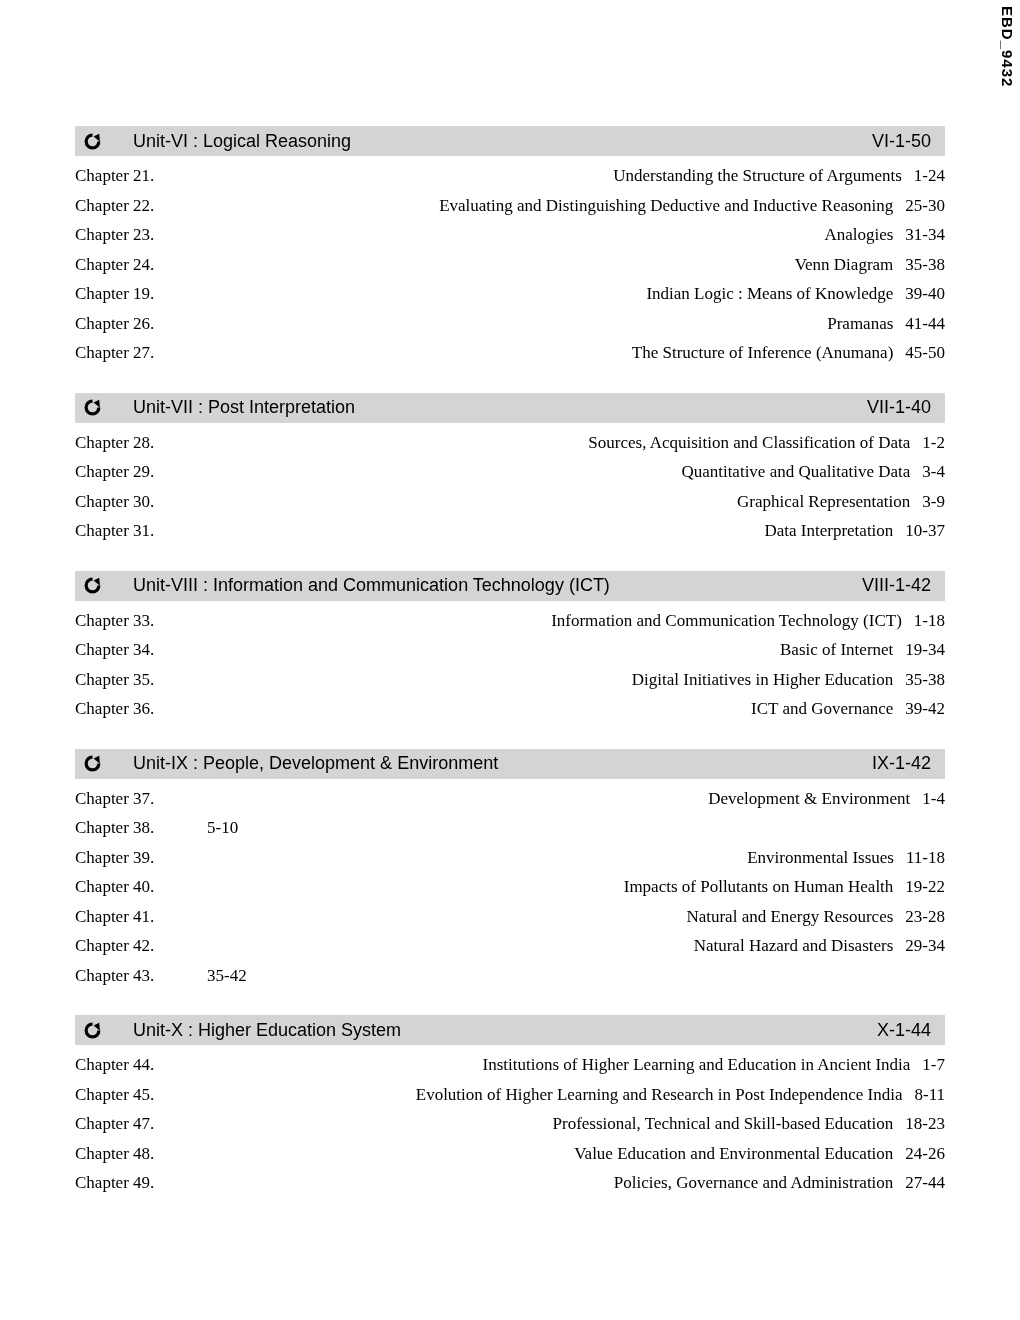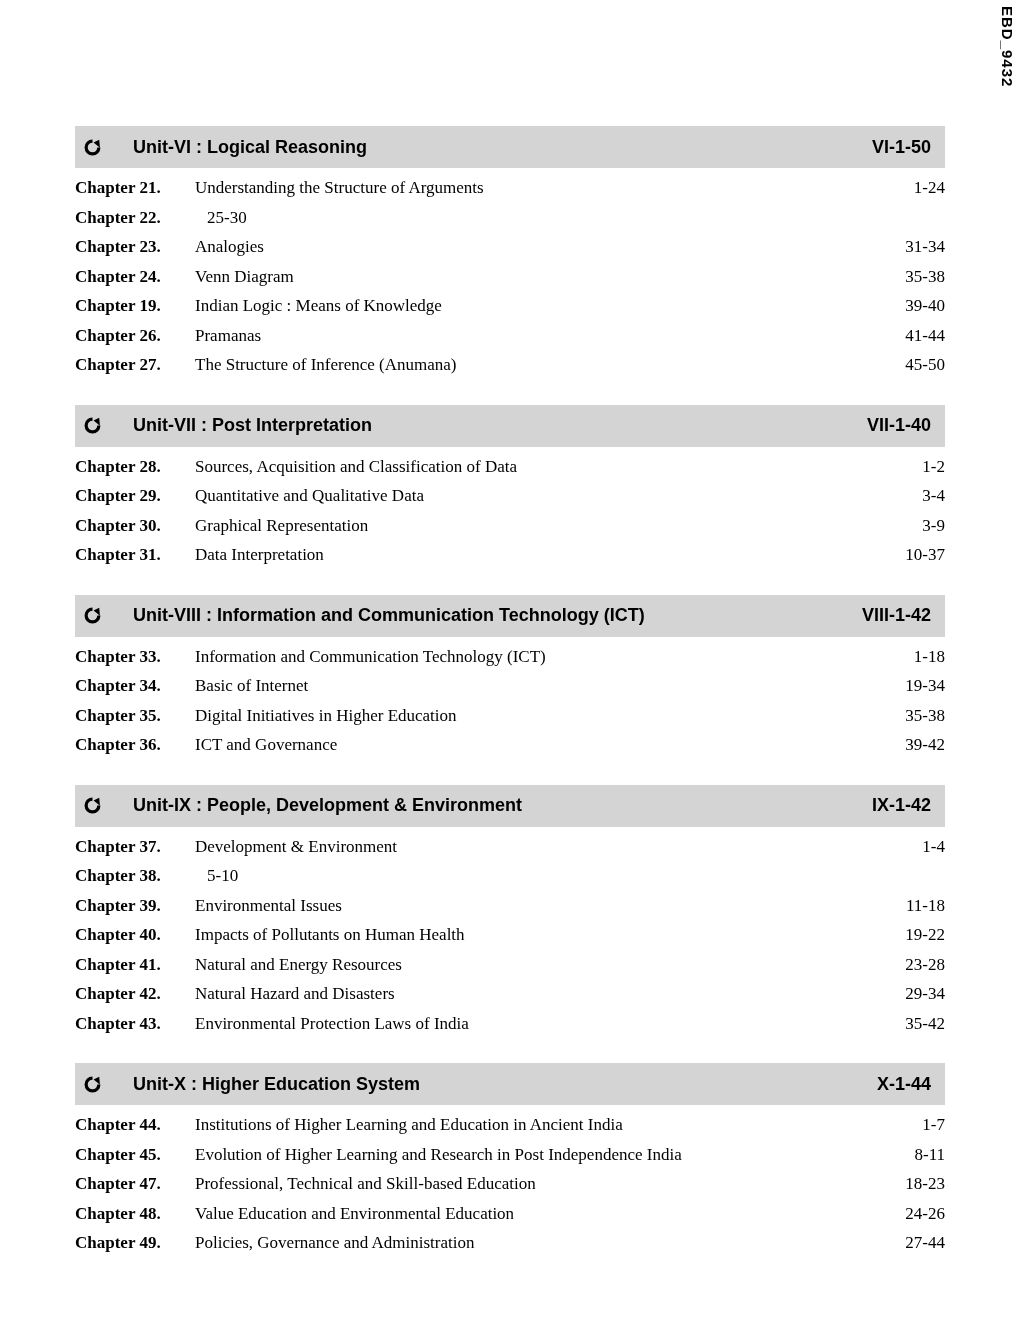--- a/index.html
+++ b/index.html
@@ -32,25 +32,25 @@
     top: 126px;
     width: 870px;
   }
   .unit {
     margin-bottom: 25px;
   }
   .unit-header {
     display: flex;
     align-items: center;
     background: #d4d4d4;
-    height: 42px;
+    height: 30px;
     padding: 0 14px 0 8px;
     box-sizing: border-box;
     font-family: "Liberation Sans", sans-serif;
-    font-weight: bold;
+    font-weight: normal;
     font-size: 18px;
   }
   .unit-icon {
     display: inline-flex;
     align-items: center;
     justify-content: center;
     width: 18px;
     height: 18px;
     margin-right: 32px;
     flex: 0 0 auto;
@@ -67,26 +67,27 @@
     padding-top: 5px;
   }
   .chapter-row {
     display: flex;
     align-items: baseline;
     line-height: 29.5px;
     font-size: 17px;
   }
   .chapter-label {
     flex: 0 0 120px;
-    font-weight: bold;
+    font-weight: normal;
   }
   .chapter-title {
     flex: 1 1 auto;
     white-space: nowrap;
     overflow: hidden;
+    text-align: right;
   }
   .chapter-pages {
     flex: 0 0 auto;
     margin-left: 12px;
     text-align: left;
   }
 </style>
 </head>
 <body>
 
@@ -106,20 +107,21 @@
     </div>
     <div class="chapters">
   <div class="chapter-row">
     <span class="chapter-label">Chapter 21.</span>
     <span class="chapter-title">Understanding the Structure of Arguments</span>
     <span class="chapter-pages">1-24</span>
   </div>
 
   <div class="chapter-row">
     <span class="chapter-label">Chapter 22.</span>
+    <span class="chapter-title">Evaluating and Distinguishing Deductive and Inductive Reasoning</span>
     <span class="chapter-pages">25-30</span>
   </div>
 
   <div class="chapter-row">
     <span class="chapter-label">Chapter 23.</span>
     <span class="chapter-title">Analogies</span>
     <span class="chapter-pages">31-34</span>
   </div>
 
   <div class="chapter-row">
@@ -267,21 +269,20 @@
   </div>
 
   <div class="chapter-row">
     <span class="chapter-label">Chapter 42.</span>
     <span class="chapter-title">Natural Hazard and Disasters</span>
     <span class="chapter-pages">29-34</span>
   </div>
 
   <div class="chapter-row">
     <span class="chapter-label">Chapter 43.</span>
-    <span class="chapter-title">Environmental Protection Laws of India</span>
     <span class="chapter-pages">35-42</span>
   </div>
 </div>
   </section>
 
   <section class="unit">
     <div class="unit-header">
       <span class="unit-icon">
         <svg width="17" height="17" viewBox="0 0 24 24" aria-hidden="true">
           <path d="M12 3 A 9 9 0 1 0 21 12" fill="none" stroke="#000" stroke-width="4.5"></path>

